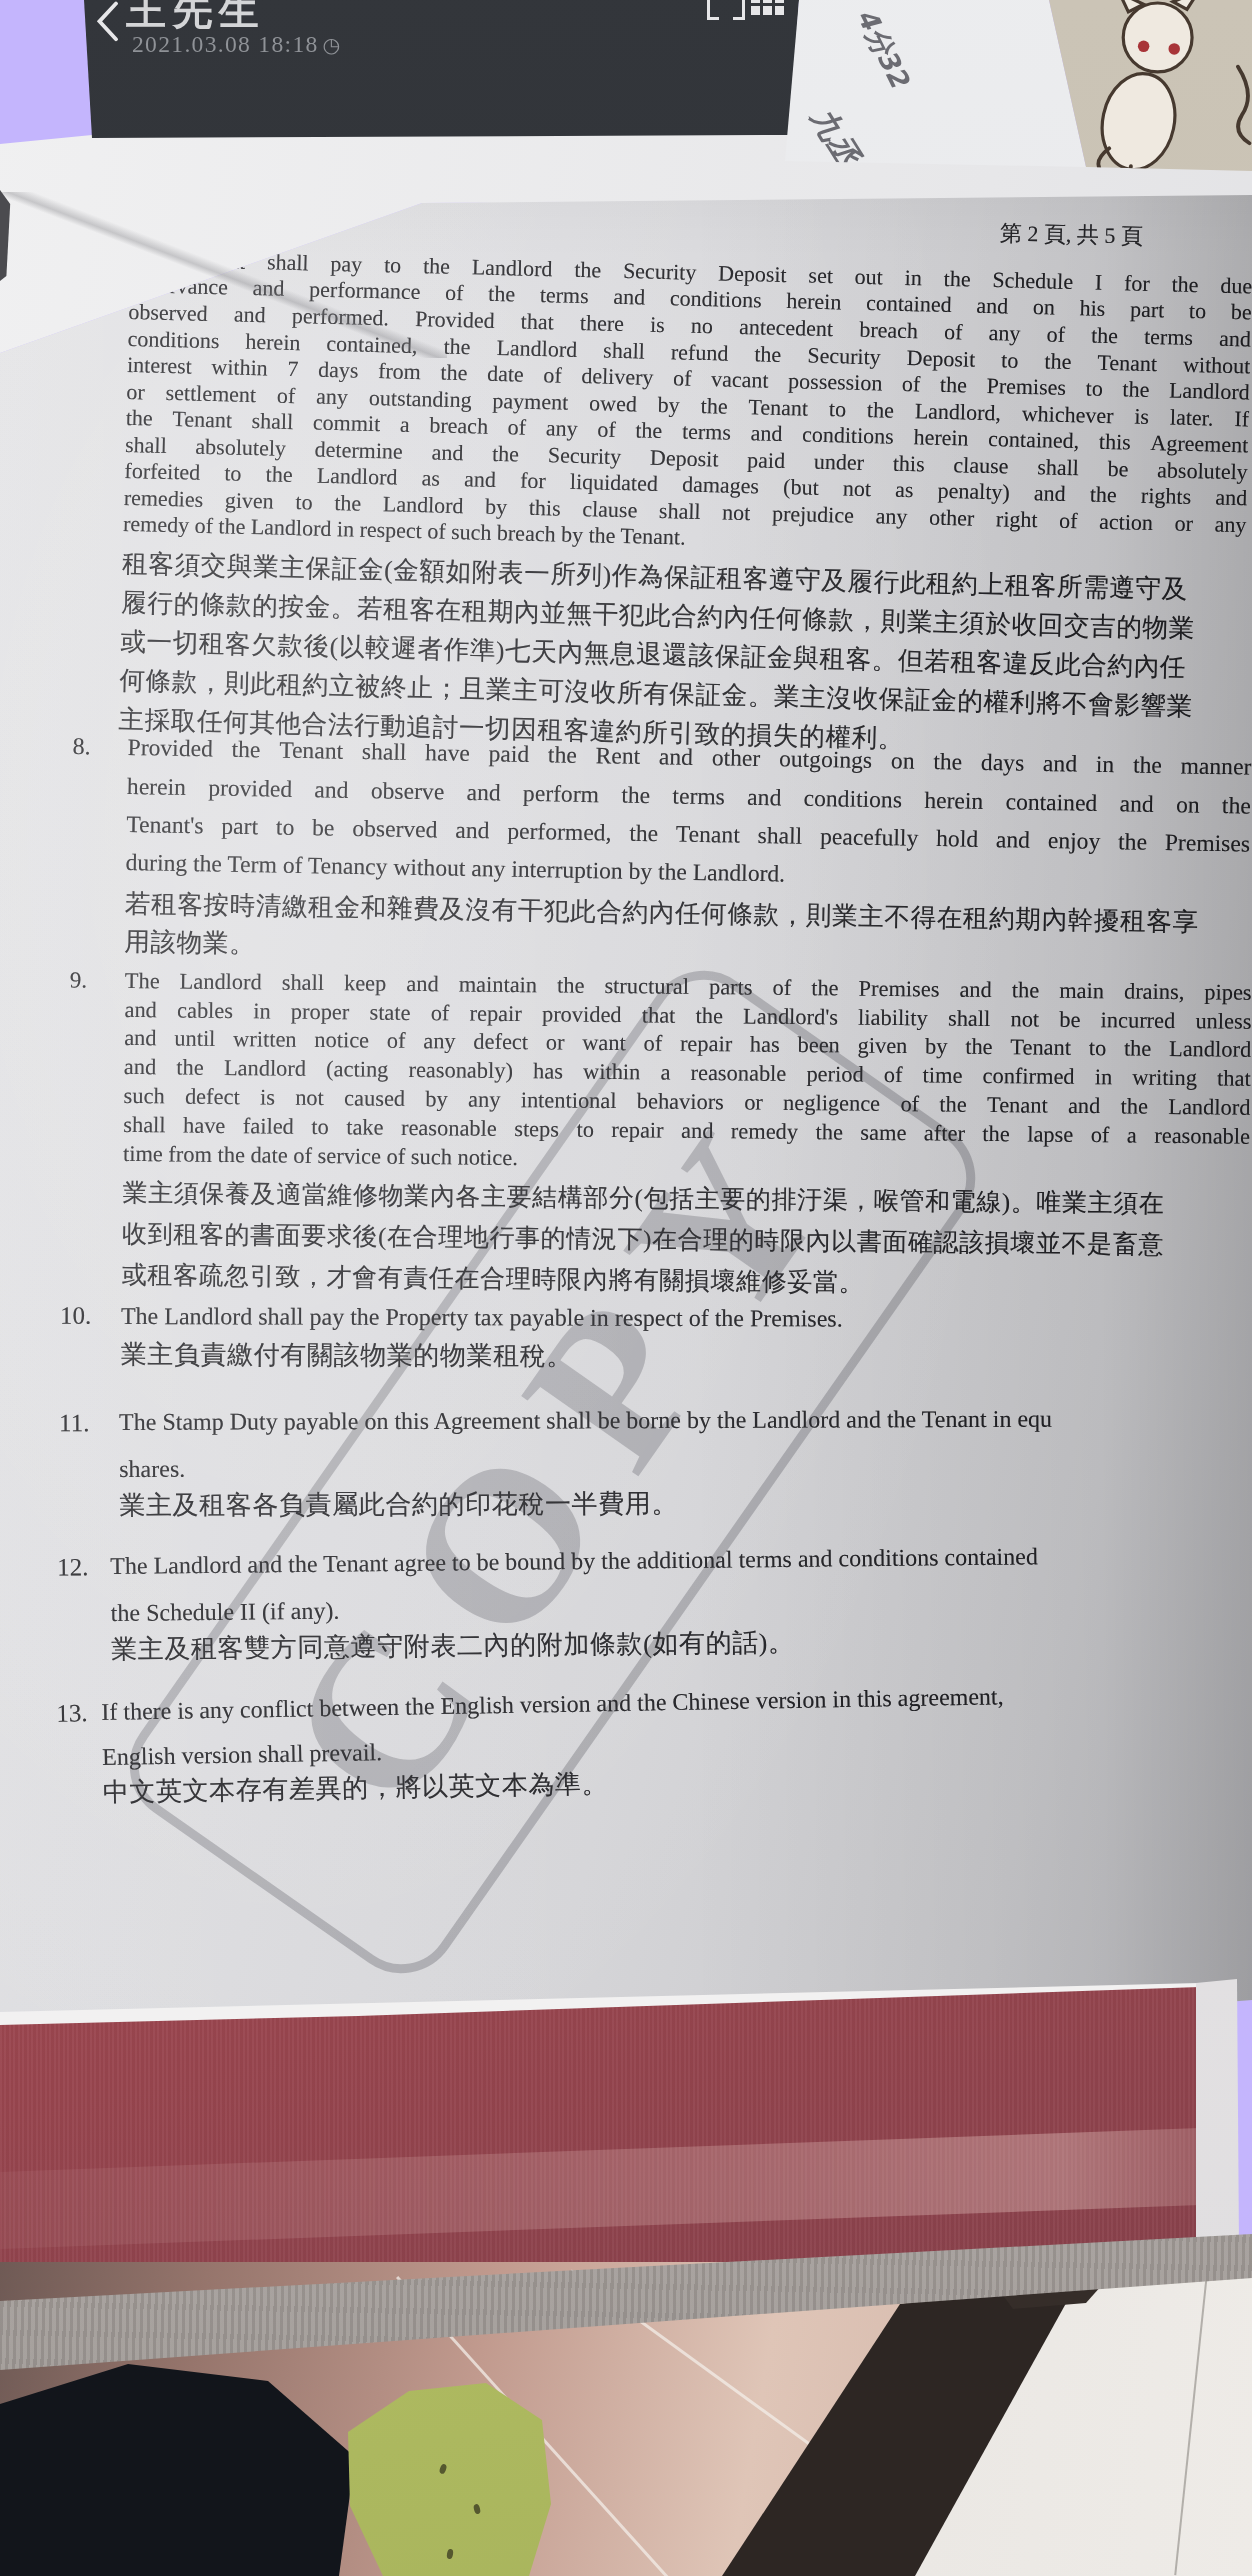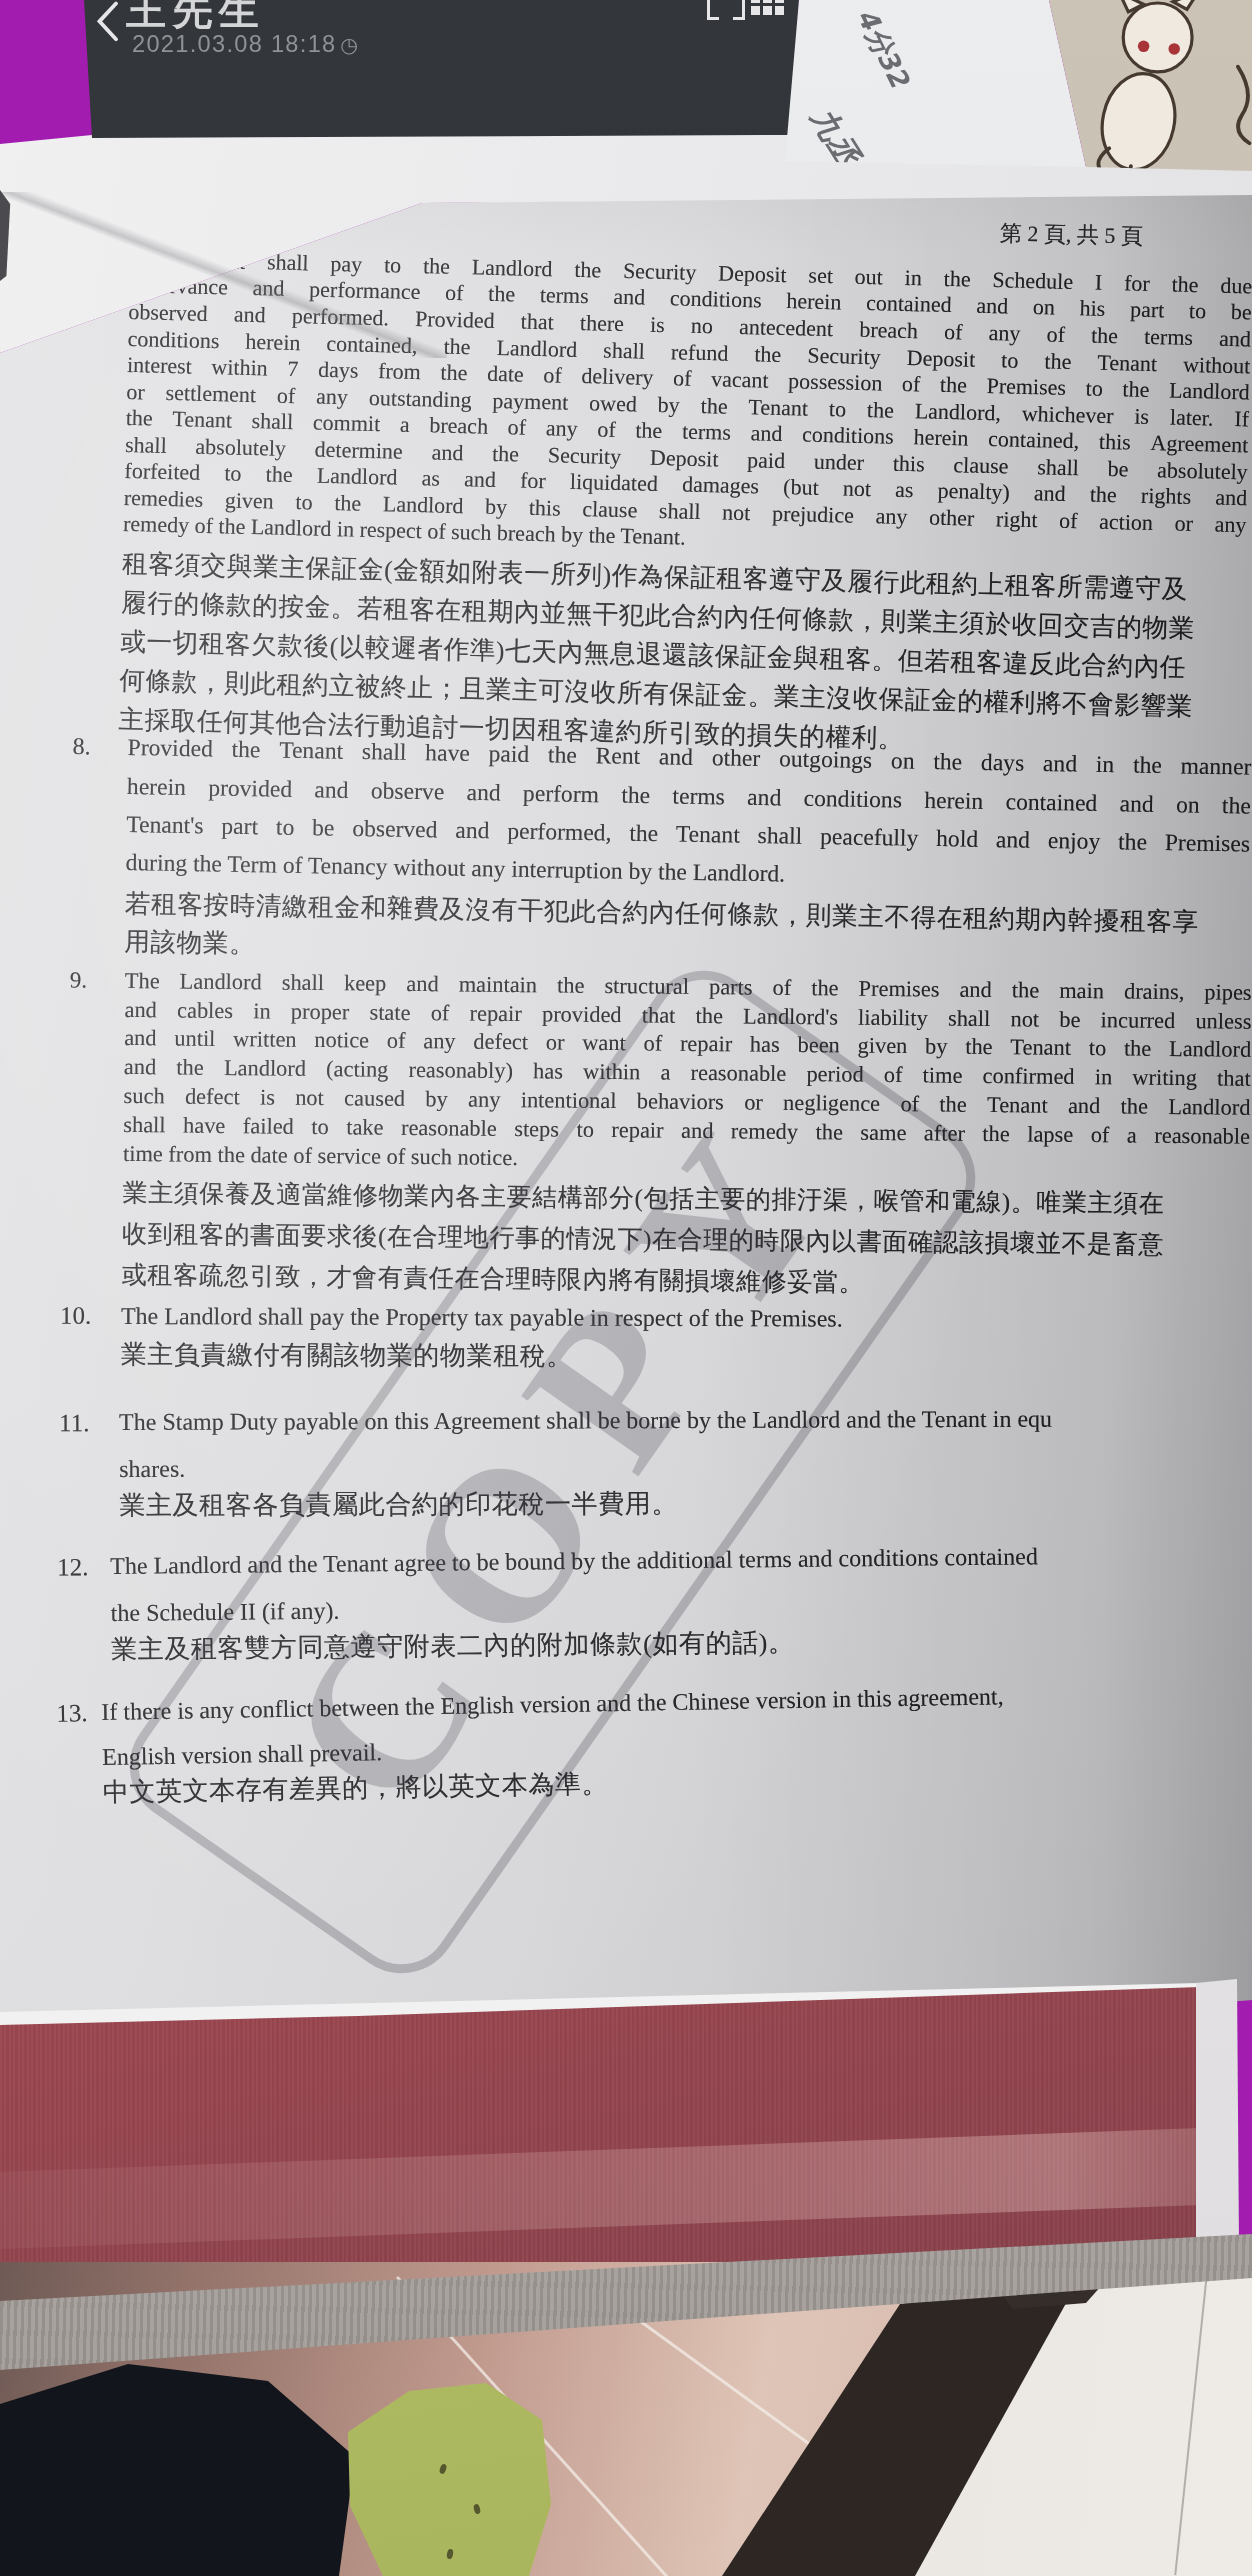--- a/index.html
+++ b/index.html
@@ -1,17 +1,17 @@
 <!DOCTYPE html>
 <html style="font-size:10.2px"><head>
 <meta charset="utf-8">
 <style>
   html,body{margin:0;padding:0;background:#888;}
   .scene{position:relative;width:1252px;height:2576px;overflow:hidden;
-         background:#a21caf;font-family:"Liberation Serif",serif;}
+         background:#c4b5fd;font-family:"Liberation Serif",serif;}
   .abs{position:absolute;}
   
   .paper{position:absolute;inset:0;
     clip-path:polygon(0px 353px,422px 203px,1252px 192px,1252px 2000px,1201px 2004px,358px 2019px,0px 2030px);
     background:linear-gradient(103deg,#e3e3e5 0%,#dcdcdf 30%,#d5d5d8 55%,#c9c9cc 78%,#b8b8bc 96%);}
   .paper::after{content:"";position:absolute;inset:0;pointer-events:none;
     background:radial-gradient(ellipse at 22% 32%,rgba(255,255,255,0.20),rgba(255,255,255,0) 55%),
                linear-gradient(to right,rgba(255,255,255,0.06),rgba(0,0,0,0) 55%,rgba(0,0,0,0.07) 88%,rgba(0,0,0,0.16) 100%),
                linear-gradient(to bottom,rgba(0,0,0,0.10),rgba(0,0,0,0) 10%,rgba(0,0,0,0) 86%,rgba(255,255,255,0.10));}
   .page-header{position:absolute;left:1000px;top:220px;font-size:22px;color:#26262a;
@@ -35,21 +35,21 @@
   .fold-line{position:absolute;left:0;top:192px;width:447px;height:166px;pointer-events:none;
     background:linear-gradient(21deg,rgba(0,0,0,0) 48%,rgba(120,120,125,0.35) 50%,rgba(0,0,0,0) 53%);}
   .left-sliver{position:absolute;inset:0;
     clip-path:polygon(0px 190px,10.2px 204px,6.4px 276px,0px 281px);background:#4b4b4f;}
   .phone-bar{position:absolute;inset:0;
     clip-path:polygon(84px 0px,799px 0px,790px 135px,92px 138px);
     background:linear-gradient(178deg,#33363b 0%,#2c2f34 60%,#26292e 100%);}
   .chat-title{position:absolute;left:126px;top:-16.6px;font-size:40px;letter-spacing:6.4px;
     color:#d4d5d7;font-family:"Liberation Sans",sans-serif;font-weight:bold;}
   .chat-time{position:absolute;left:132px;top:31px;font-size:23.6px;letter-spacing:1.3px;
-    color:#8f9297;font-family:Liberation Sans, sans-serif;}
+    color:#8f9297;font-family:Liberation Serif, serif;}
   .clockglyph{font-size:20.4px;margin-left:3.8px;}
   .bracket-icon{position:absolute;left:707px;top:-9px;width:38px;height:28px;}
   .bracket-icon span{position:absolute;width:9px;height:25.6px;border-bottom:3.2px solid #e6e6e8;}
   .bracket-icon .bl{left:0;border-left:3.2px solid #e6e6e8;}
   .bracket-icon .br{right:0;border-right:3.2px solid #e6e6e8;}
   .grid-icon{position:absolute;left:751px;top:-6.4px;width:42px;height:25.6px;
     display:grid;grid-template-columns:repeat(3,9px);grid-template-rows:9px 9px;gap:3.2px;}
   .grid-icon i{background:#e6e6e8;display:block;}
   .note-strip{position:absolute;inset:0;
     clip-path:polygon(799px 0px,1049px 0px,1086px 167px,785px 161px);

